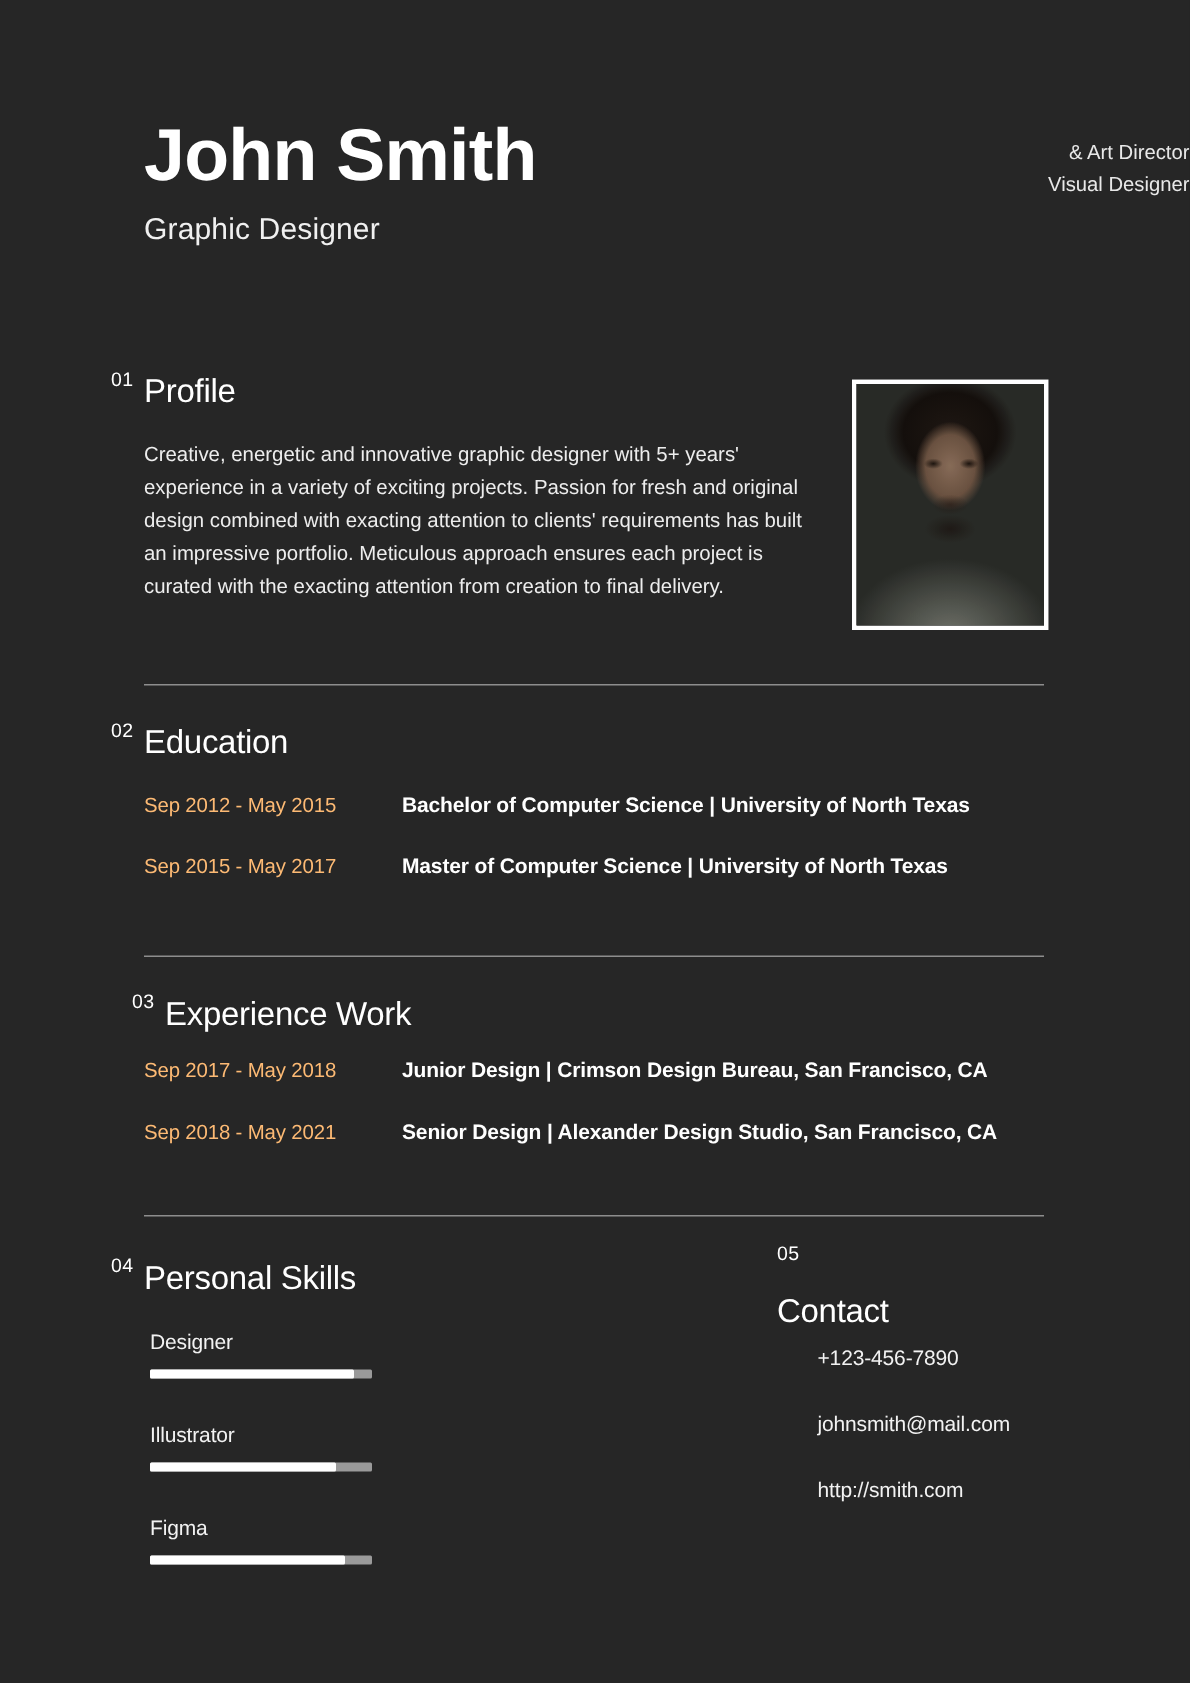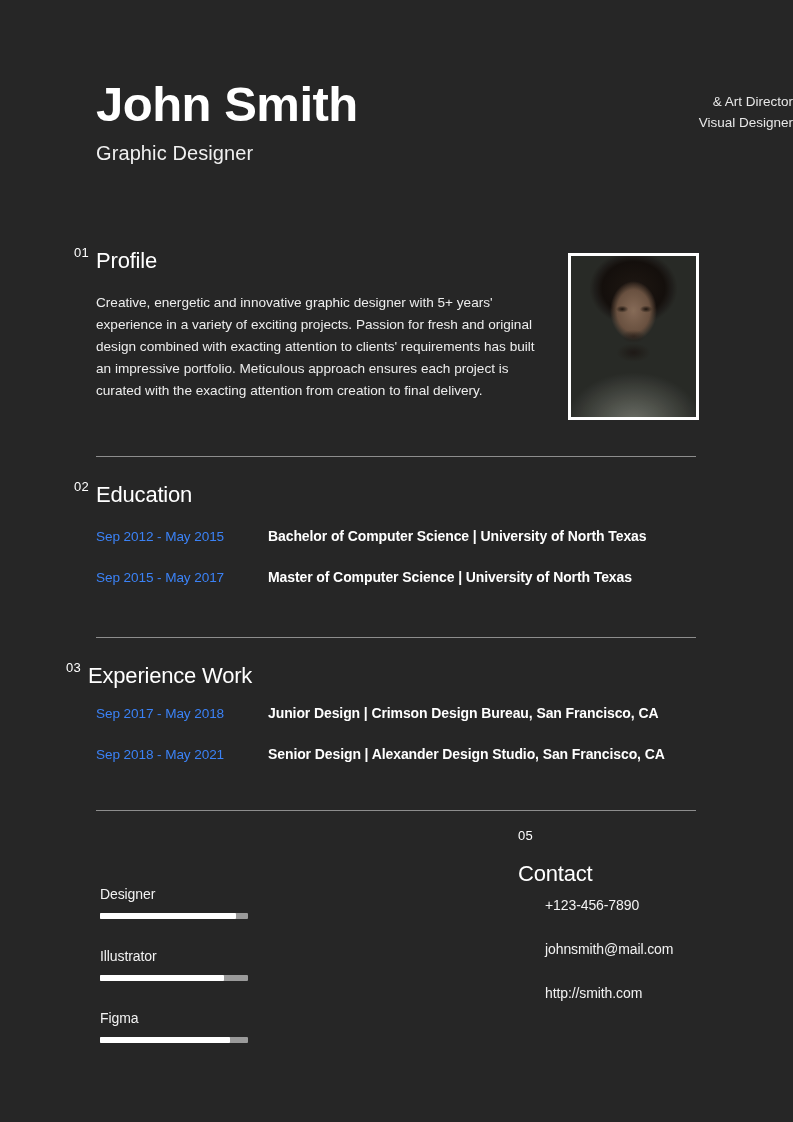--- a/index.html
+++ b/index.html
@@ -122,35 +122,35 @@
     width: 600px;
     height: 1px;
     background: #8d8d8d;
   }
   #div1 { top: 456px; }
   #div2 { top: 637px; }
   #div3 { top: 810px; }
 
   
   #education-head { left: 74px; top: 482px; }
-  #experience-head { left: 66px; top: 663px; }
+  #experience-head { left: 88px; top: 663px; }
 
   .rowlist { position: absolute; left: 96px; width: 610px; }
   #education-rows { top: 528px; }
   #experience-rows { top: 705px; }
   .entry {
     display: flex;
     align-items: baseline;
     margin-bottom: 25px;
   }
   .entry-date {
     width: 172px;
     flex: 0 0 172px;
     font-size: 13.6px;
-    color: #3b82f6;
+    color: #fdba74;
     letter-spacing: -0.1px;
   }
   .entry-desc {
     font-size: 14px;
     font-weight: bold;
     color: #ffffff;
     letter-spacing: -0.1px;
   }
 
   
@@ -251,20 +251,24 @@
       <span class="entry-desc">Junior Design | Crimson Design Bureau, San Francisco, CA</span>
     </div>
     <div class="entry">
       <span class="entry-date">Sep 2018 - May 2021</span>
       <span class="entry-desc">Senior Design | Alexander Design Studio, San Francisco, CA</span>
     </div>
   </div>
 
   <div class="divider" id="div3"></div>
 
+  <div class="section-head" id="skills-head">
+    <span class="sec-num">04</span>
+    <span class="sec-title">Personal Skills</span>
+  </div>
 
   <div class="skills-col" id="skills-col-1">
     <div class="skill">
       <div class="skill-label">Designer</div>
       <div class="bar-track">
         <div class="bar-fill" style="width: 92%;"></div>
       </div>
     </div>
     <div class="skill">
       <div class="skill-label">Illustrator</div>

